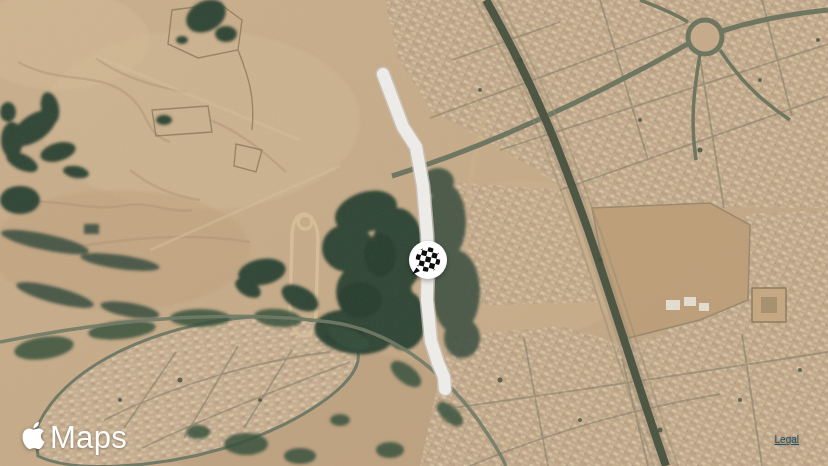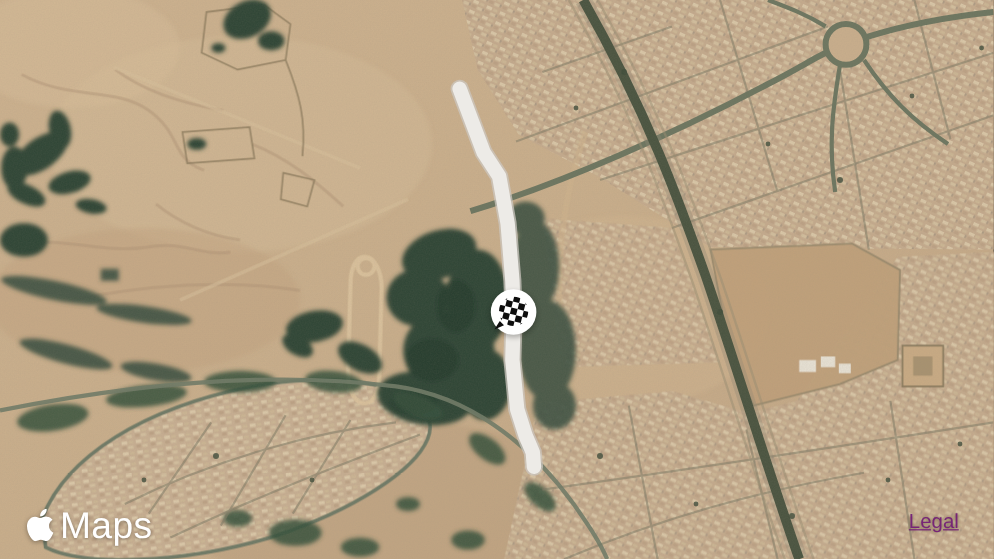--- a/index.html
+++ b/index.html
@@ -4,29 +4,29 @@
 <style>
   html,body{margin:0;padding:0;background:#222;}
   .stage{
     position:relative;width:828px;height:466px;overflow:hidden;
     font-family:"Liberation Sans", sans-serif;
     background:#c9ae8b;
   }
   .stage svg.map{position:absolute;inset:0;display:block;cursor:grab;}
   .maps-logo{
     position:absolute;left:20px;bottom:13px;
-    display:flex;align-items:center;gap:3px;
+    display:flex;align-items:flex-start;gap:3px;
     color:#fff;user-select:none;
     text-shadow:0 1px 3px rgba(0,0,0,.35);
   }
   .maps-logo .apple-glyph{width:27px;height:27px;filter:drop-shadow(0 1px 2px rgba(0,0,0,.35));}
   .maps-logo .logo-text{font-size:31px;font-weight:500;letter-spacing:.3px;line-height:1;}
   .legal-link{
     position:absolute;right:29px;bottom:21px;
-    font-size:17px;color:#701a75;opacity:.92;
+    font-size:10px;color:#0c4a6e;opacity:.92;
     text-decoration:underline;cursor:pointer;
     text-shadow:0 0 3px rgba(60,50,35,.6);
   }
 </style>
 </head>
 <body>
 
 <div class="stage">
 
   <svg class="map" viewBox="0 0 828 466" xmlns="http://www.w3.org/2000/svg">

